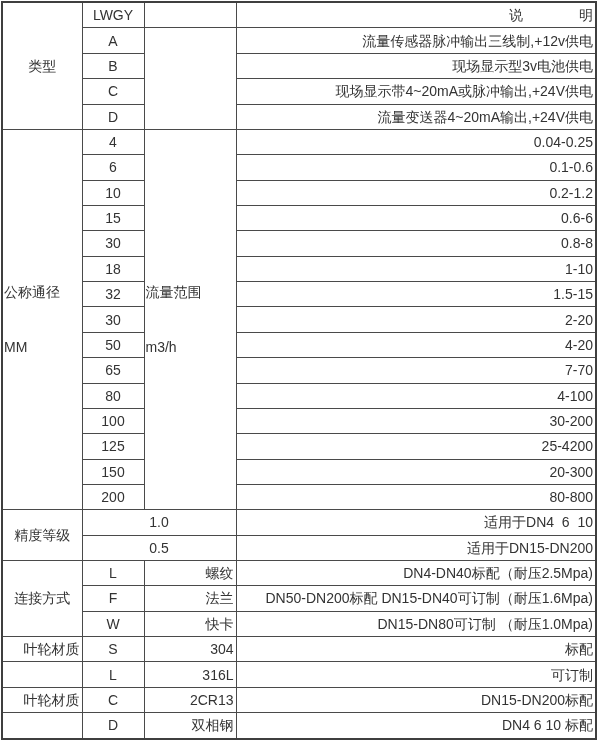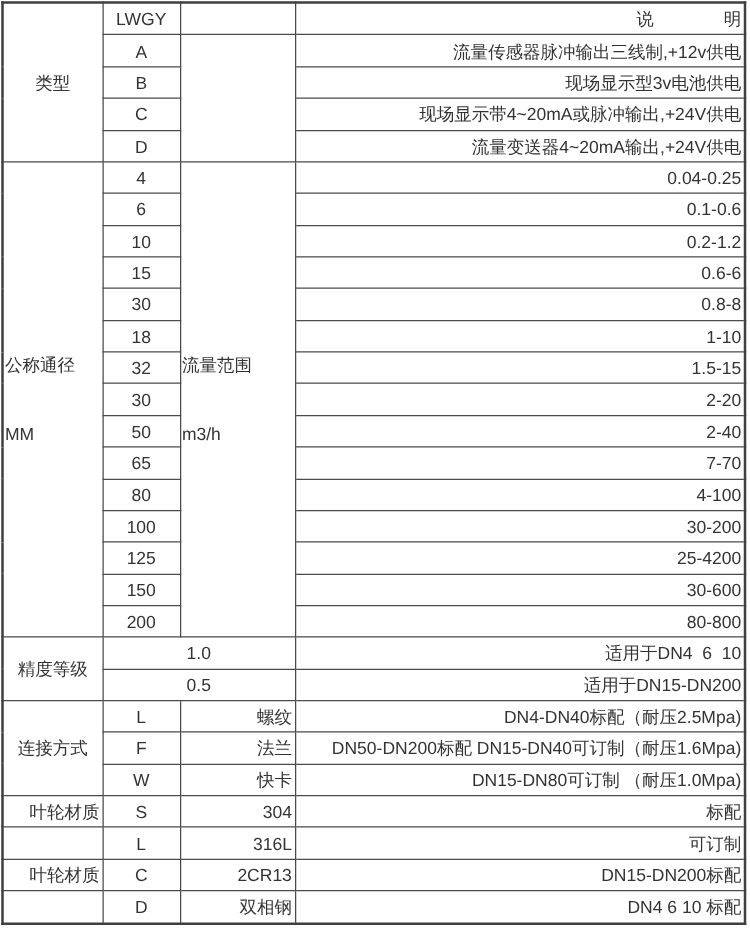--- a/index.html
+++ b/index.html
@@ -97,41 +97,41 @@
   <tr>
     <td class="c">32</td>
     <td class="l">1.5-15</td>
   </tr>
   <tr>
     <td class="c">30</td>
     <td class="l">2-20</td>
   </tr>
   <tr>
     <td class="c">50</td>
-    <td class="l">2-40</td>
+    <td class="l">4-20</td>
   </tr>
   <tr>
     <td class="c">65</td>
     <td class="l">7-70</td>
   </tr>
   <tr>
     <td class="c">80</td>
     <td class="l">4-100</td>
   </tr>
   <tr>
     <td class="c">100</td>
     <td class="l">30-200</td>
   </tr>
   <tr>
     <td class="c">125</td>
     <td class="l">25-4200</td>
   </tr>
   <tr>
     <td class="c">150</td>
-    <td class="l">30-600</td>
+    <td class="l">20-300</td>
   </tr>
   <tr>
     <td class="c">200</td>
     <td class="l">80-800</td>
   </tr>
 
   <tr>
     <td class="c" rowspan="2">精度等级</td>
     <td class="c" colspan="2">1.0</td>
     <td class="l">适用于DN4  6  10</td>

